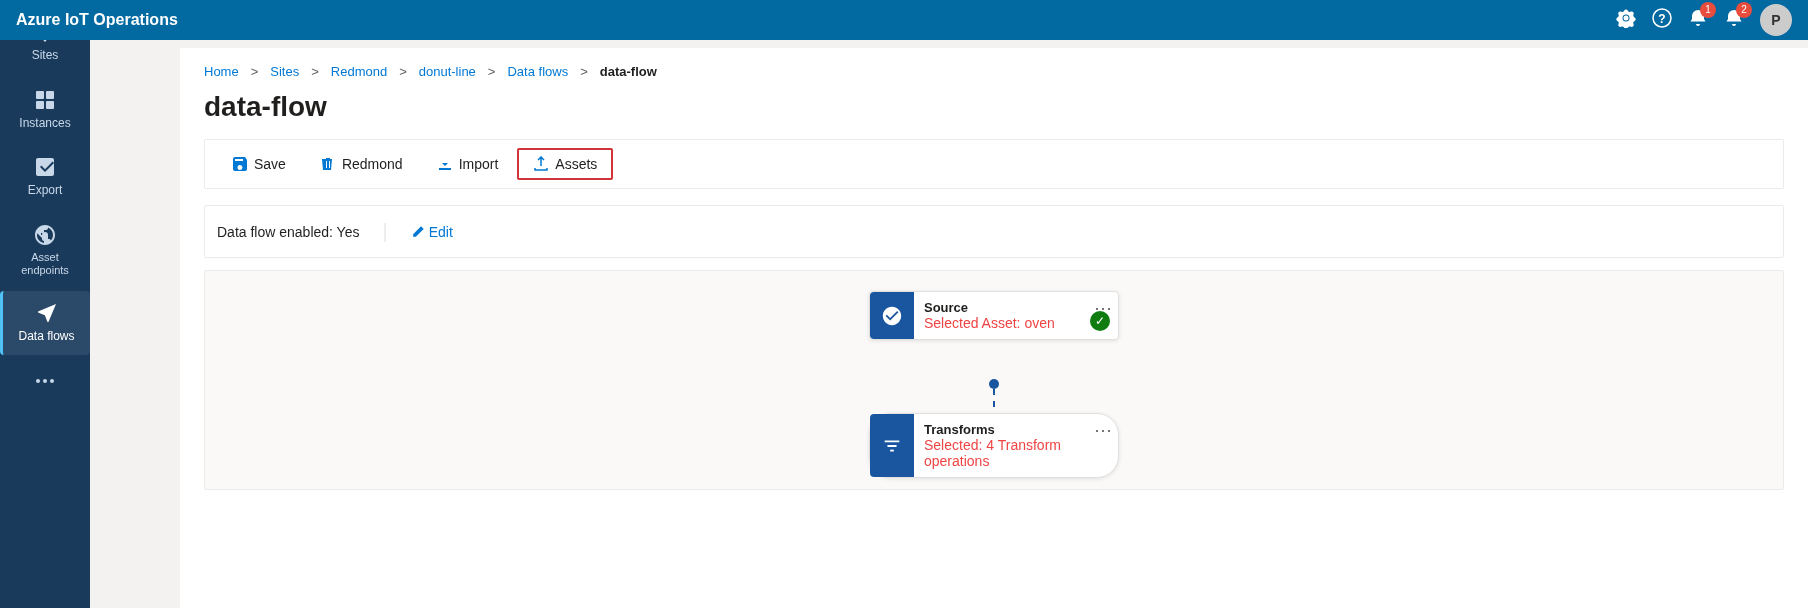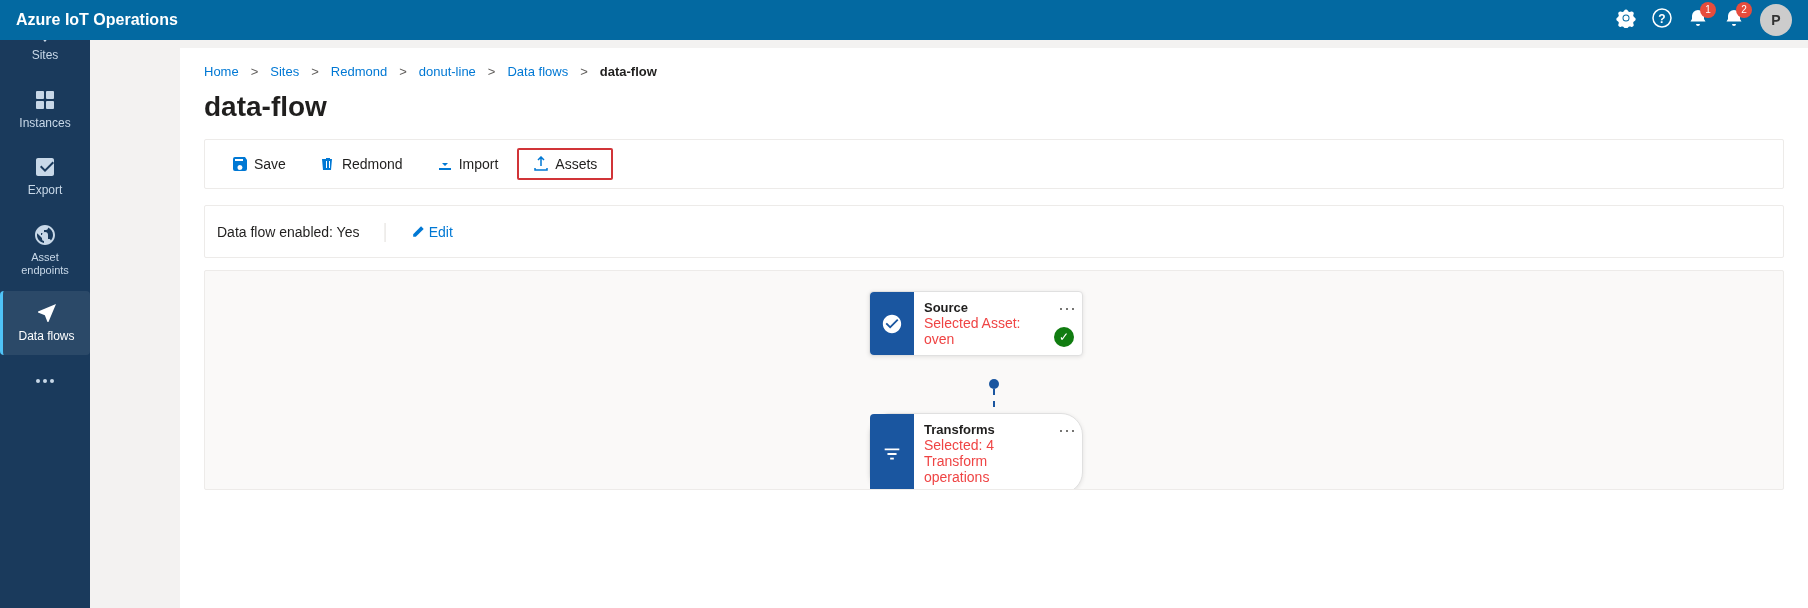--- a/index.html
+++ b/index.html
@@ -156,21 +156,21 @@
       background: #faf9f8;
       min-height: 220px;
       position: relative;
       overflow: hidden;
     }
     .flow-node {
       position: absolute;
       background: white;
       border: 1px solid #e0e0e0;
       border-radius: 4px;
-      width: 214px;
+      width: 250px;
       display: flex;
       align-items: stretch;
       box-shadow: 0 1px 4px rgba(0,0,0,0.1);
     }
     .flow-node-icon {
       width: 44px;
       background: #1a56a0;
       display: flex; align-items: center; justify-content: center;
       border-radius: 4px 0 0 4px;
       color: white;

